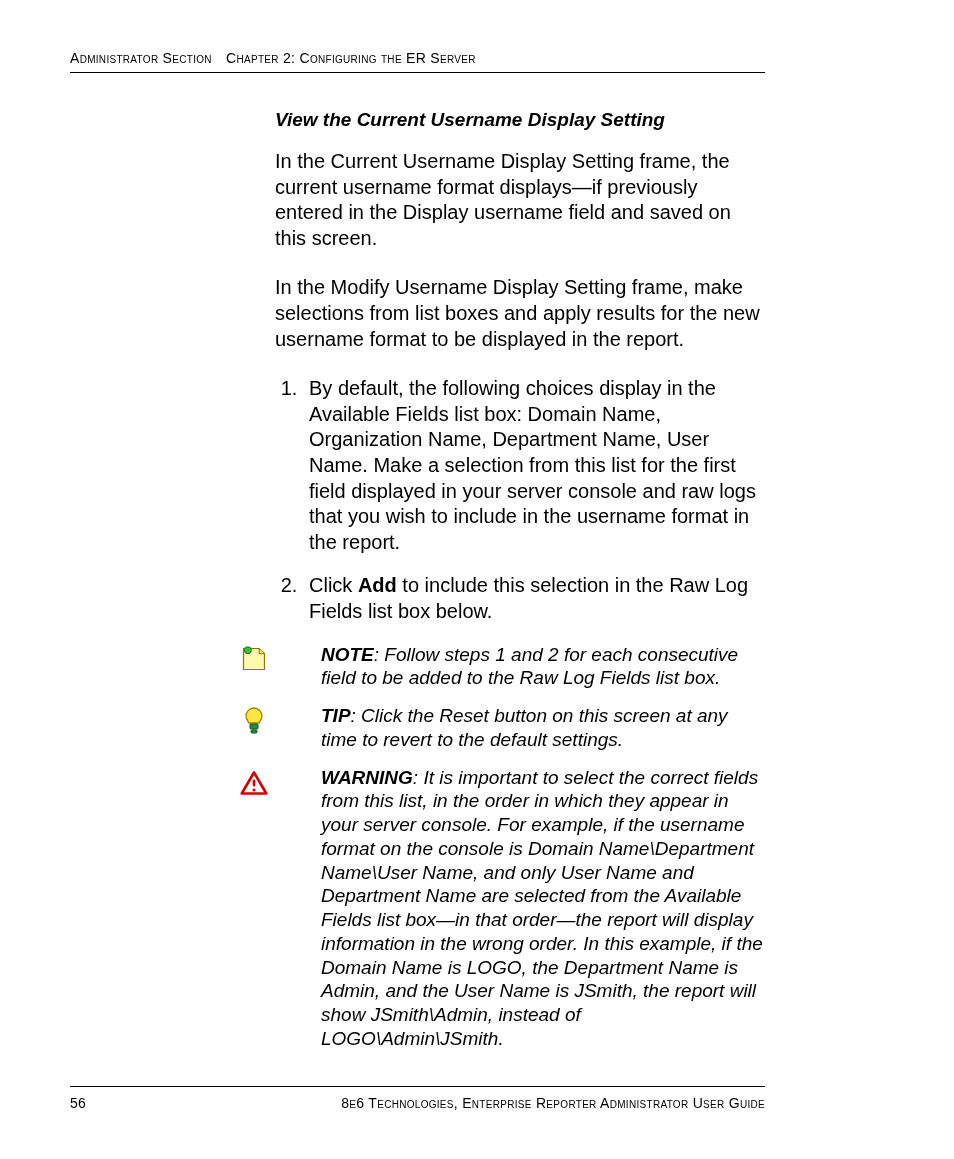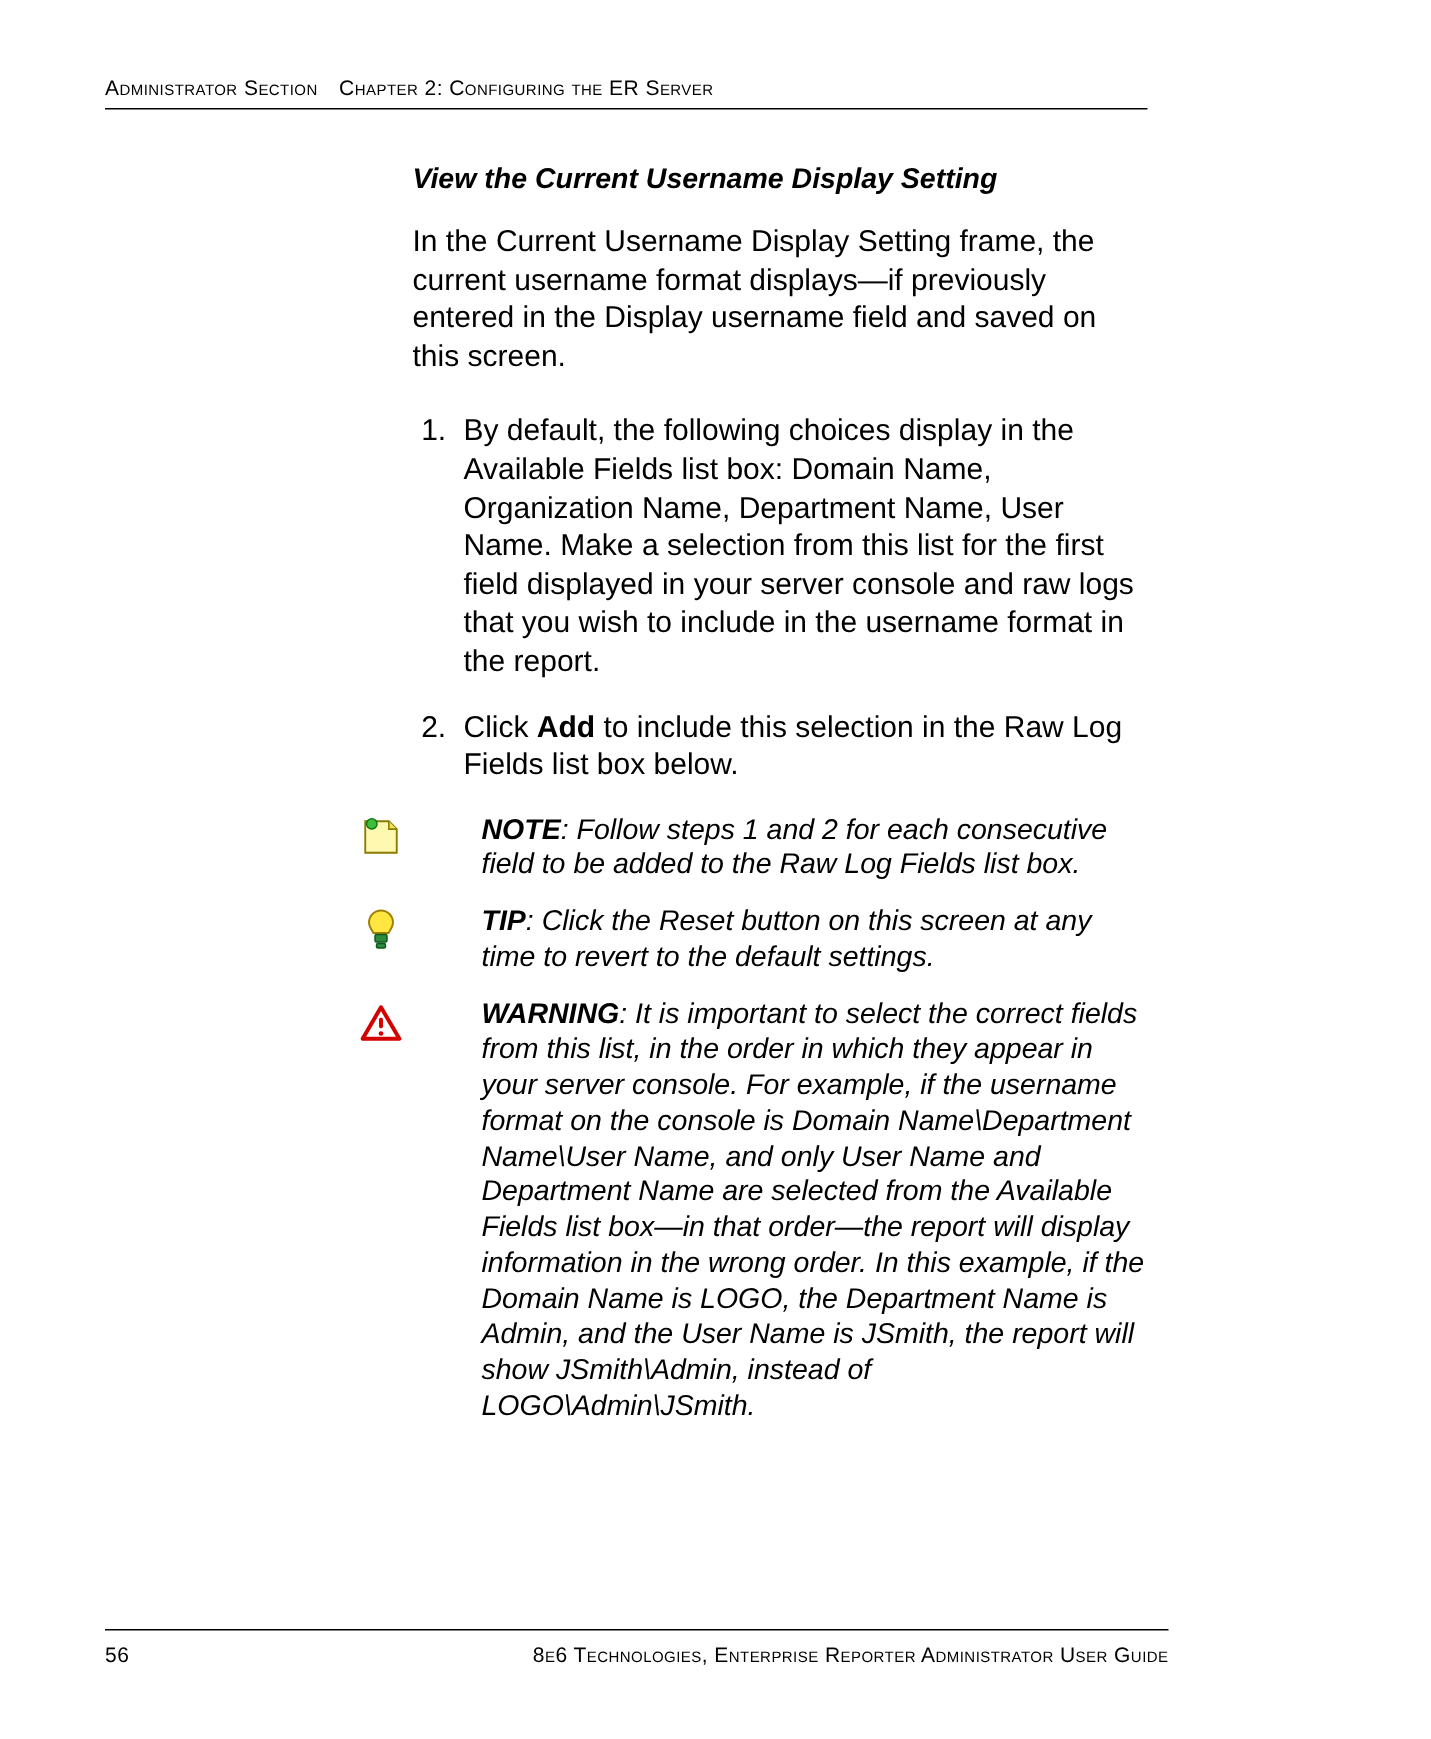--- a/index.html
+++ b/index.html
@@ -87,21 +87,21 @@
     width: 28px; height: 28px;
   }
   .icon-note svg { width: 28px; height: 28px; display:block; }
   .icon-tip  svg { width: 24px; height: 30px; display:block; margin-left:2px; }
   .icon-warn svg { width: 28px; height: 26px; display:block; margin-top:2px; }
 
   
   .footer {
     position: absolute;
     left: 70px;
-    right: 76px;
+    right: 90px;
     bottom: 48px;
     border-top: 1px solid #000;
     padding-top: 8px;
     font-size: 14px;
     font-variant: small-caps;
     letter-spacing: 0.3px;
     display: flex;
     justify-content: space-between;
     margin-top: 44px;
   }
@@ -113,20 +113,21 @@
 
   <div class="running-head">
     <span>Administrator Section</span>
     <span class="chap">Chapter 2: Configuring the ER Server</span>
   </div>
 
   <div class="content">
     <h3 class="sub">View the Current Username Display Setting</h3>
     <p class="body">In the Current Username Display Setting frame, the current username format displays—if previously entered in the Display username field and saved on this screen.</p>
 
+    <p class="body">In the Modify Username Display Setting frame, make selections from list boxes and apply results for the new username format to be displayed in the report.</p>
 
     <ol class="steps" start="1">
       <li>By default, the following choices display in the Available Fields list box: Domain Name, Organization Name, Department Name, User Name. Make a selection from this list for the first field displayed in your server console and raw logs that you wish to include in the username format in the report.</li>
       <li>
         <span>Click </span><span class="b">Add</span><span> to include this selection in the Raw Log Fields list box below.</span>
       </li>
     </ol>
   </div>
 
   <div class="wide-block callout">

